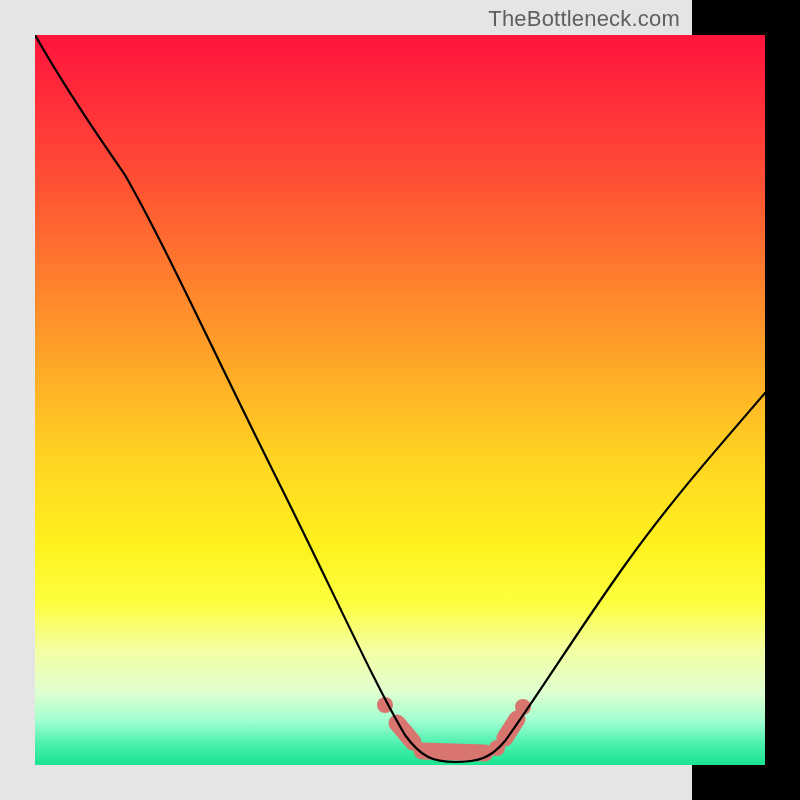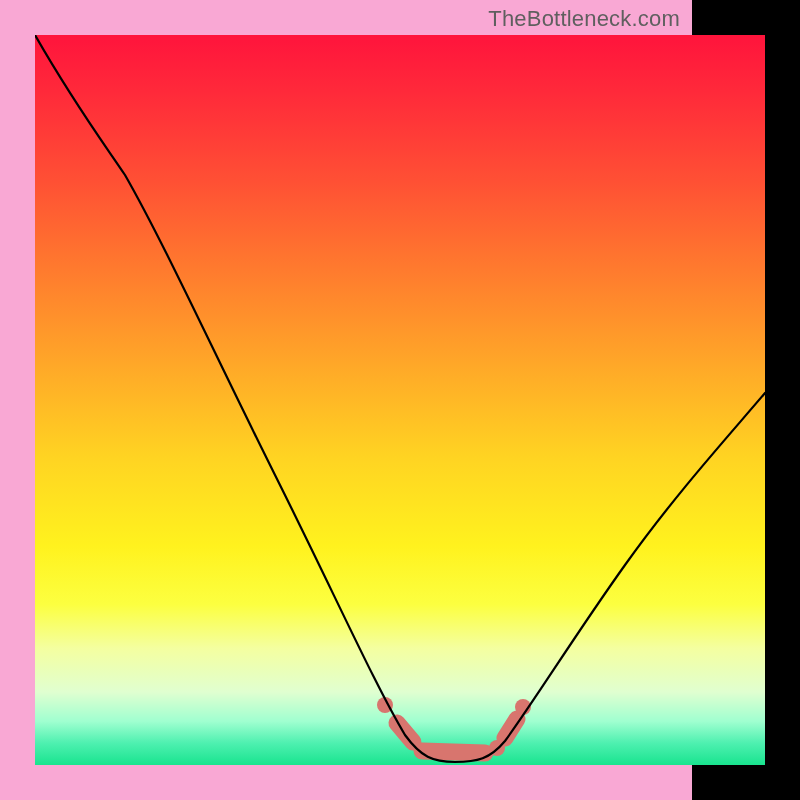--- a/index.html
+++ b/index.html
@@ -8,21 +8,21 @@
     width: 800px;
     height: 800px;
     background: #000;
     font-family: Arial, Helvetica, sans-serif;
     overflow: hidden;
   }
   .frame {
     position: relative;
     width: 692px;
     height: 800px;
-    background: #f9a8d4;
+    background: #e5e5e5;
   }
   .plot-area {
     position: absolute;
     left: 35px;
     top: 35px;
     width: 730px;
     height: 730px;
     
     background: linear-gradient(
       to bottom,

